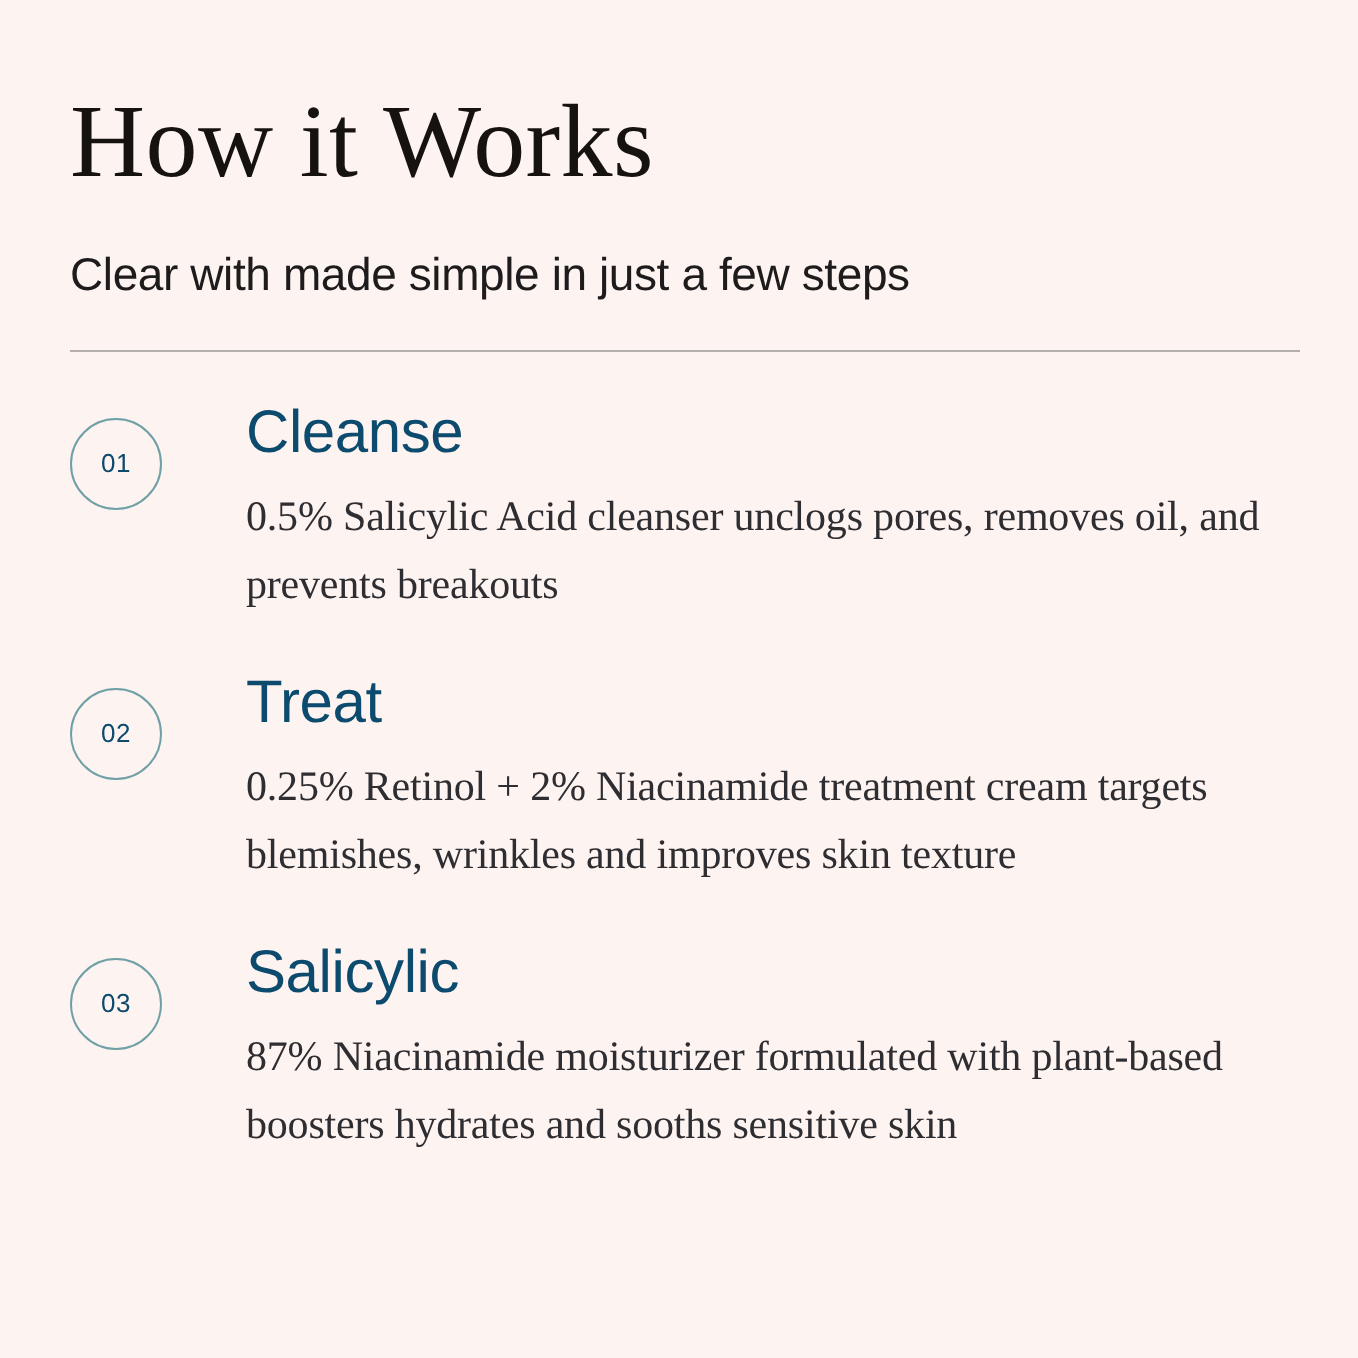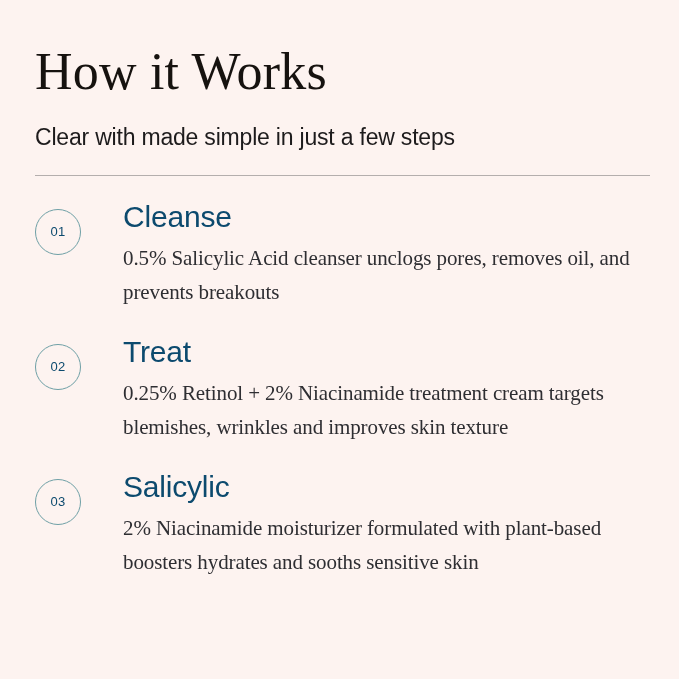--- a/index.html
+++ b/index.html
@@ -137,18 +137,18 @@
         <p class="step-desc">0.25% Retinol + 2% Niacinamide treatment cream targets blemishes, wrinkles and improves skin texture</p>
       </div>
     </li>
 
     <li class="step">
       <div class="step-badge">
         <span class="step-badge-num">03</span>
       </div>
       <div class="step-body">
         <h2 class="step-heading">Salicylic</h2>
-        <p class="step-desc">2% Niacinamide moisturizer formulated with plant-based boosters hydrates and sooths sensitive skin</p>
+        <p class="step-desc">87% Niacinamide moisturizer formulated with plant-based boosters hydrates and sooths sensitive skin</p>
       </div>
     </li>
 
   </ul>
 </div>
 
 </body></html>

